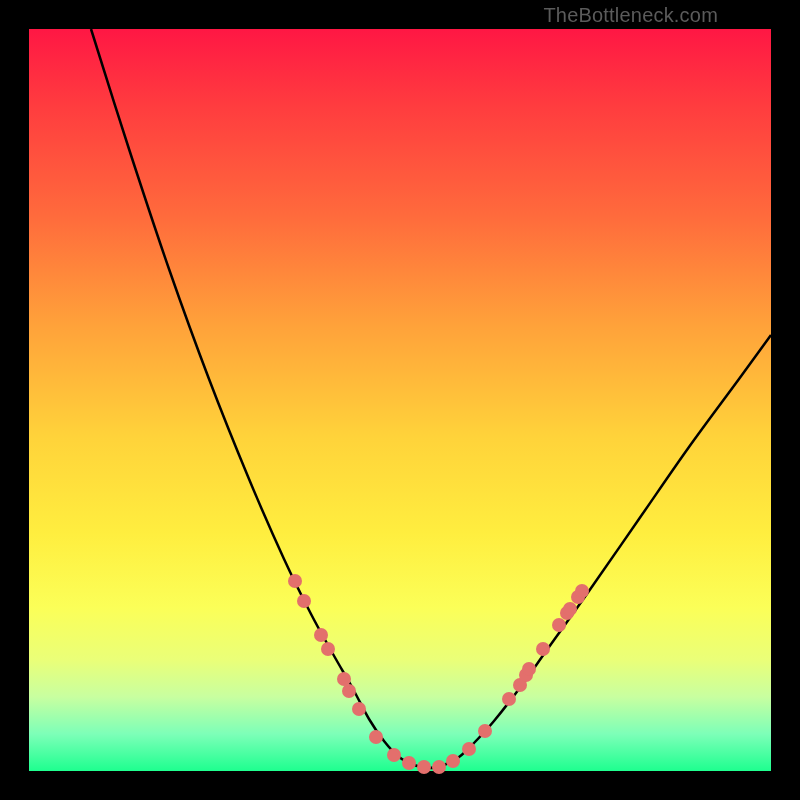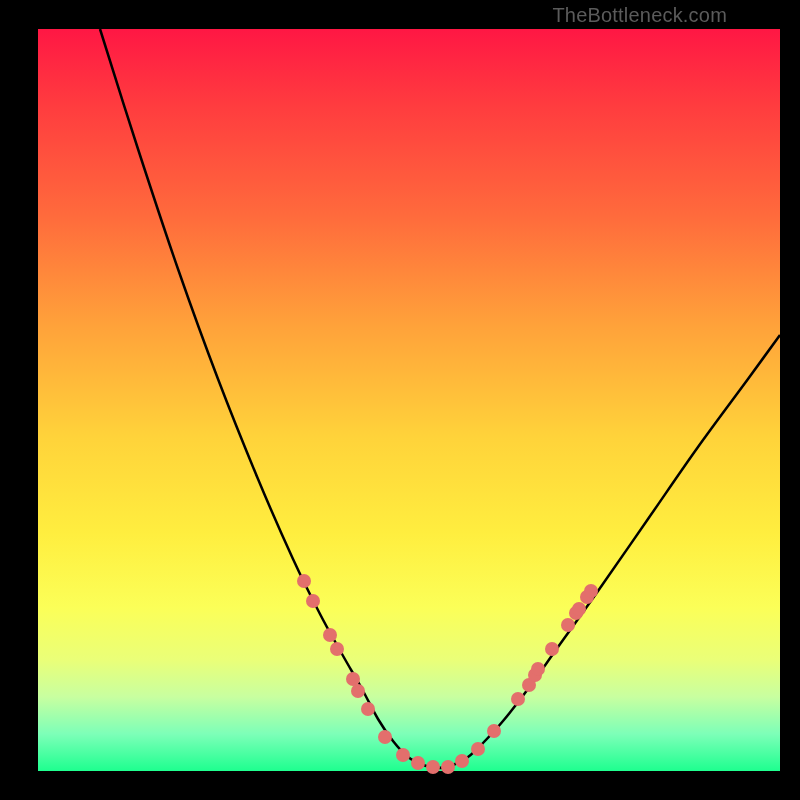--- a/index.html
+++ b/index.html
@@ -5,21 +5,21 @@
   html, body {
     margin: 0;
     padding: 0;
     width: 800px;
     height: 800px;
     background: #000;
     overflow: hidden;
   }
   .frame {
     position: absolute;
-    left: 9px;
+    left: 0;
     top: 0;
     width: 724px;
     height: 800px;
     box-sizing: border-box;
   }
   .plot-area {
     position: absolute;
     left: 29px;
     top: 29px;
     width: 742px;

